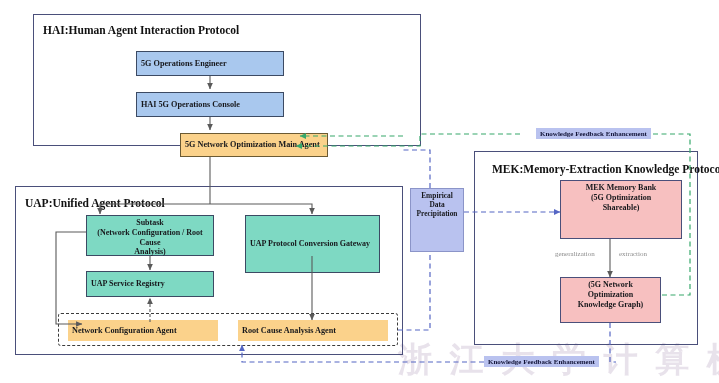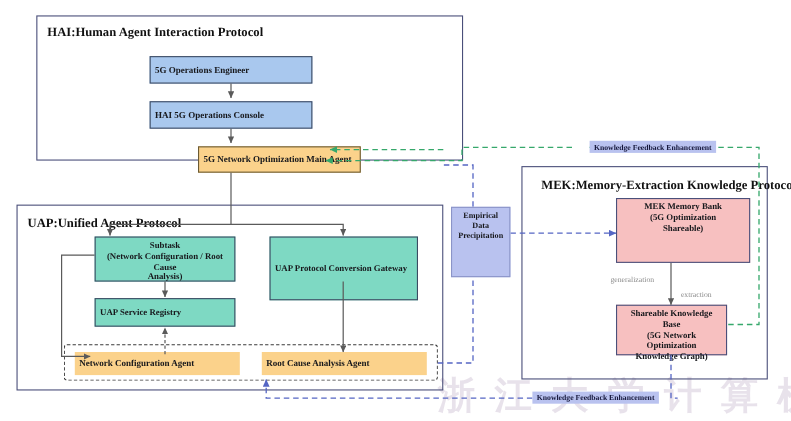--- a/index.html
+++ b/index.html
@@ -145,30 +145,29 @@
     <span>Root Cause Analysis Agent</span>
   </div>
 
   <div class="node n-pink" style="left:560px;top:180px;width:122px;height:59px;flex-direction:column;">
     <span>MEK Memory Bank</span>
     <span>(5G Optimization</span>
     <span>Shareable)</span>
   </div>
 
   <div class="node n-pink" style="left:560px;top:277px;width:101px;height:46px;flex-direction:column;">
-    <span>Shareable Knowledge Base</span>
     <span>(5G Network Optimization</span>
     <span>Knowledge Graph)</span>
   </div>
 
   <div class="node n-lav" style="left:410px;top:188px;width:54px;height:64px;flex-direction:column;z-index:8;">
     <span>Empirical Data</span>
     <span>Precipitation</span>
   </div>
 
   <div class="chip" style="left:536px;top:128px;">Knowledge Feedback Enhancement</div>
 
   <div class="chip" style="left:484px;top:356px;">Knowledge Feedback Enhancement</div>
 
   <div class="ann" style="left:555px;top:250px;">generalization</div>
-  <div class="ann" style="left:619px;top:264px;text-align:right;">extraction</div>
+  <div class="ann" style="left:619px;top:250px;text-align:right;">extraction</div>
 
 </div>
 
 </body></html>

